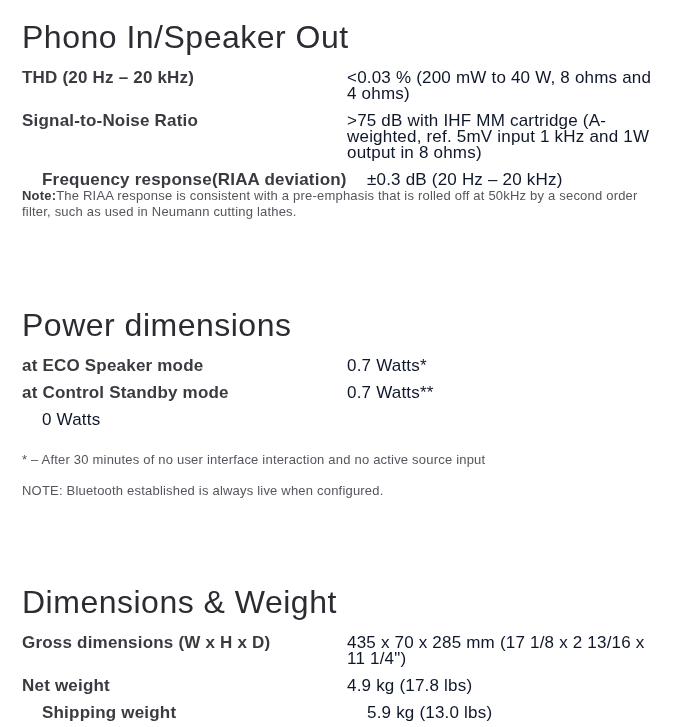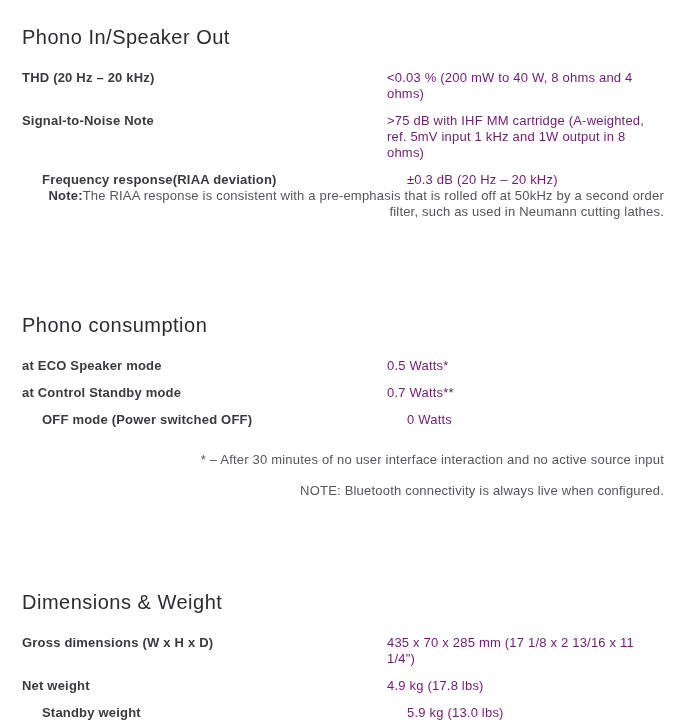--- a/index.html
+++ b/index.html
@@ -10,118 +10,115 @@
     overflow: hidden;
     background: #ffffff;
     font-family: "Liberation Sans", "DejaVu Sans", sans-serif;
     color: #55555e;
   }
   .page {
     padding: 20px 16px 0 22px;
     width: 680px;
   }
   .section-title {
-    font-size: 20px;
+    font-size: 32px;
     line-height: 34px;
     font-weight: 300;
     letter-spacing: 0.5px;
     color: #2b2b32;
     margin: 0 0 16px 0;
   }
   .spec-rows .row {
     display: flex;
     margin-bottom: 11px;
-    font-size: 13px;
+    font-size: 17px;
     line-height: 16px;
     letter-spacing: 0.2px;
   }
   .spec-rows .row:last-child { margin-bottom: 0; padding-left: 20px; }
   .row .label {
     flex: 0 0 325px;
     width: 325px;
     font-weight: 700;
     color: #3a3a41;
     padding-right: 10px;
   }
   .row .value {
     flex: 1;
-    color: #701a75;
-    margin-left: 40px;
+    color: #0f172a;
   }
   .note, .fn, .note-line {
     font-size: 13px;
     line-height: 16px;
     letter-spacing: 0.2px;
     color: #55555e;
     margin: 0;
-    text-align: right;
   }
   .note b { color: #3a3a41; font-weight: 700; }
   #section-power { margin-top: 88px; }
   #section-dimensions { margin-top: 86px; }
   .footnotes { margin-top: 24px; }
   .note-line { margin-top: 15px; }
 </style>
 </head>
 <body>
 
 <div class="page">
 
   <section class="section" id="section-phono">
     <h1 class="section-title">Phono In/Speaker Out</h1>
     <div class="spec-rows">
       <div class="row">
         <div class="label">THD (20 Hz – 20 kHz)</div>
         <div class="value">&lt;0.03 % (200 mW to 40 W, 8 ohms and 4 ohms)</div>
       </div>
       <div class="row">
-        <div class="label">Signal-to-Noise Note</div>
+        <div class="label">Signal-to-Noise Ratio</div>
         <div class="value">&gt;75 dB with IHF MM cartridge (A-weighted, ref. 5mV input 1 kHz and 1W output in 8 ohms)</div>
       </div>
       <div class="row">
         <div class="label">Frequency response(RIAA deviation)</div>
         <div class="value">±0.3 dB (20 Hz – 20 kHz)</div>
       </div>
     </div>
     <p class="note"><b>Note:</b><span>The RIAA response is consistent with a pre-emphasis that is rolled off at 50kHz by a second order filter, such as used in Neumann cutting lathes.</span></p>
   </section>
 
   <section class="section" id="section-power">
-    <h1 class="section-title">Phono consumption</h1>
+    <h1 class="section-title">Power dimensions</h1>
     <div class="spec-rows">
       <div class="row">
         <div class="label">at ECO Speaker mode</div>
-        <div class="value">0.5 Watts*</div>
+        <div class="value">0.7 Watts*</div>
       </div>
       <div class="row">
         <div class="label">at Control Standby mode</div>
         <div class="value">0.7 Watts**</div>
       </div>
       <div class="row">
-        <div class="label">OFF mode (Power switched OFF)</div>
         <div class="value">0 Watts</div>
       </div>
     </div>
     <div class="footnotes">
       <p class="fn">* – After 30 minutes of no user interface interaction and no active source input</p>
-      <p class="note-line">NOTE: Bluetooth connectivity is always live when configured.</p>
+      <p class="note-line">NOTE: Bluetooth established is always live when configured.</p>
     </div>
   </section>
 
   <section class="section" id="section-dimensions">
     <h1 class="section-title">Dimensions &amp; Weight</h1>
     <div class="spec-rows">
       <div class="row">
         <div class="label">Gross dimensions (W x H x D)</div>
         <div class="value">435 x 70 x 285 mm (17 1/8 x 2 13/16 x 11 1/4")</div>
       </div>
       <div class="row">
         <div class="label">Net weight</div>
         <div class="value">4.9 kg (17.8 lbs)</div>
       </div>
       <div class="row">
-        <div class="label">Standby weight</div>
+        <div class="label">Shipping weight</div>
         <div class="value">5.9 kg (13.0 lbs)</div>
       </div>
     </div>
   </section>
 
 </div>
 
 </body></html>

